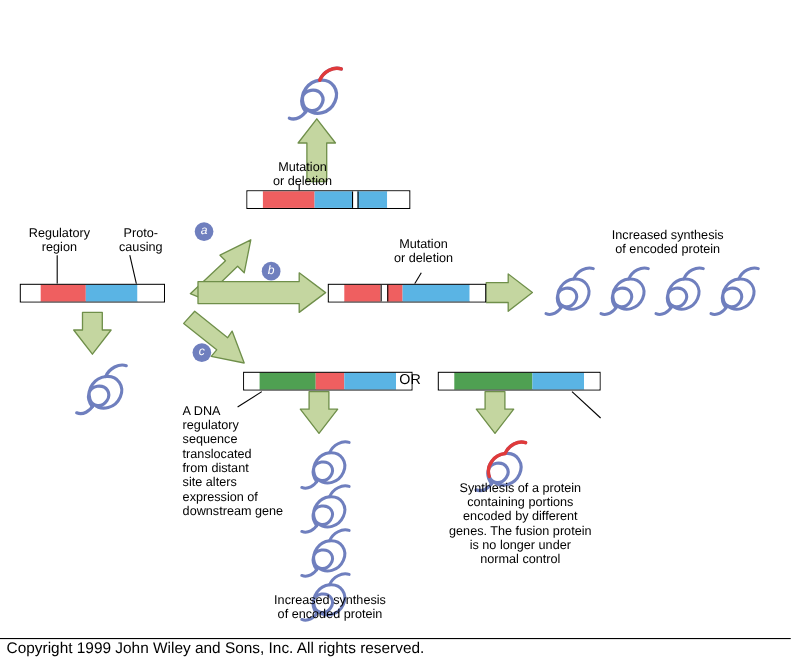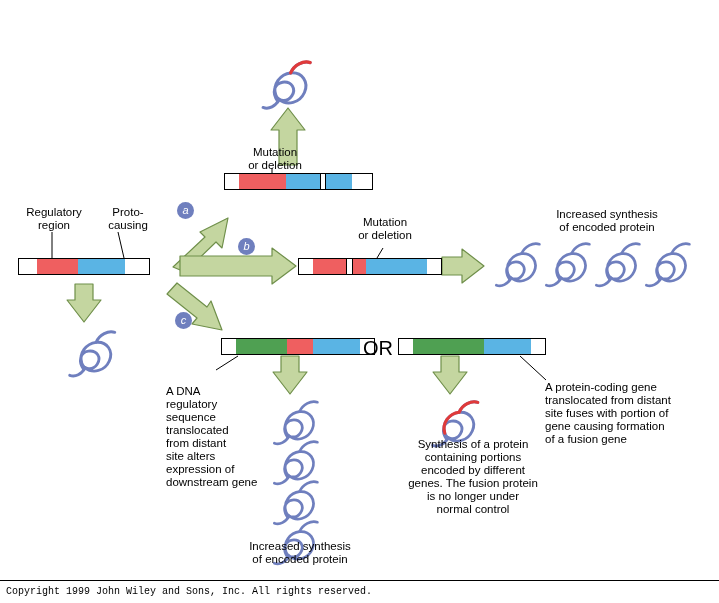--- a/index.html
+++ b/index.html
@@ -50,43 +50,42 @@
   }
   .seg.red { background: #ef5f60; }
   .seg.blue { background: #5ab4e4; }
   .seg.green { background: #4fa052; }
   .seg.white { background: #ffffff; }
   .seg.div { border-left: 1.2px solid #000000; }
   .copyright {
     position: absolute;
     left: 6px;
     bottom: 6px;
-    font-size: 10px;
+    font-size: 14px;
     color: #000000;
-    font-family: Liberation Mono, monospace;
   }
   .hr-bottom {
     position: absolute;
     left: 0;
     bottom: 22px;
     width: 719px;
     height: 1px;
     background: #000000;
   }
   svg.overlay {
     position: absolute;
     left: 0;
     top: 0;
     width: 719px;
     height: 603px;
     pointer-events: none;
   }
   .or {
     position: absolute;
-    font-size: 20px;
+    font-size: 13px;
     color: #000000;
   }
 </style>
 </head>
 <body>
 
 <div id="canvas">
 
   <svg class="overlay" viewBox="0 0 719 603">
     <defs>
@@ -238,36 +237,31 @@
   <div class="lbl" style="left:14px; top:206px; width:80px;">Regulatory
 region</div>
 
   <div class="lbl" style="left:88px; top:206px; width:80px;">Proto-
 causing</div>
 
   <div class="lbl" style="left:512px; top:208px; width:190px;">Increased synthesis
 of encoded protein</div>
 
 
-  <div class="lbl left" style="left:166px; top:385px; width:108px;">A DNA
+  <div class="lbl left" style="left:166px; top:368px; width:108px;">A DNA
 regulatory
 sequence
 translocated
 from distant
 site alters
 expression of
 downstream gene</div>
 
   <div class="or" style="left:363px; top:337px;">OR</div>
 
-  <div class="lbl left" style="left:545px; top:381px; width:172px;">A protein-coding gene
-translocated from distant
-site fuses with portion of
-gene causing formation
-of a fusion gene</div>
 
   <div class="lbl" style="left:388px; top:438px; width:170px;">Synthesis of a protein
 containing portions
 encoded by different
 genes. The fusion protein
 is no longer under
 normal control</div>
 
   <div class="lbl" style="left:205px; top:540px; width:190px;">Increased synthesis
 of encoded protein</div>

